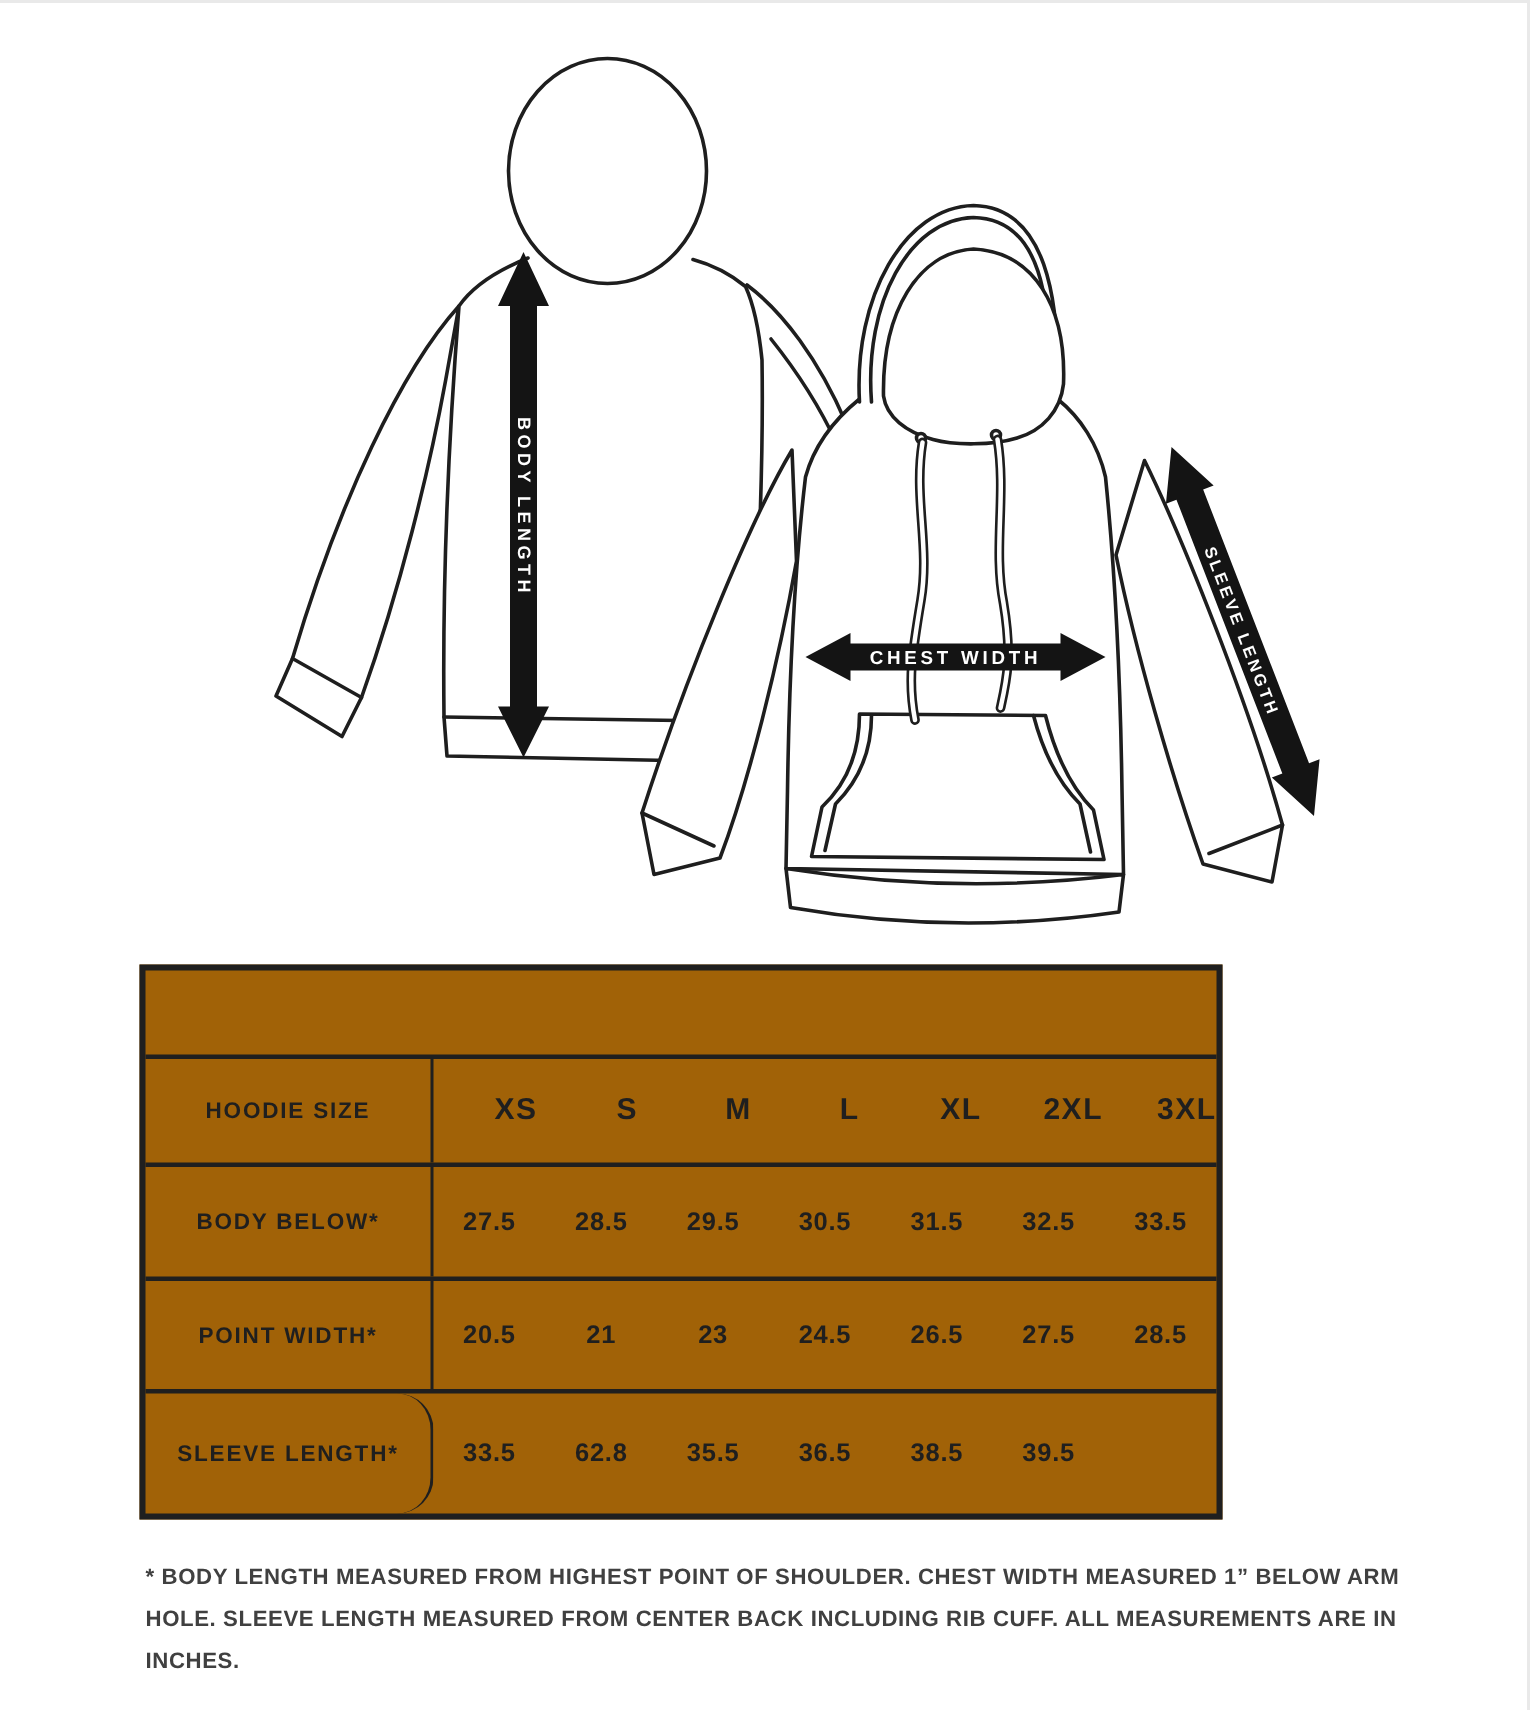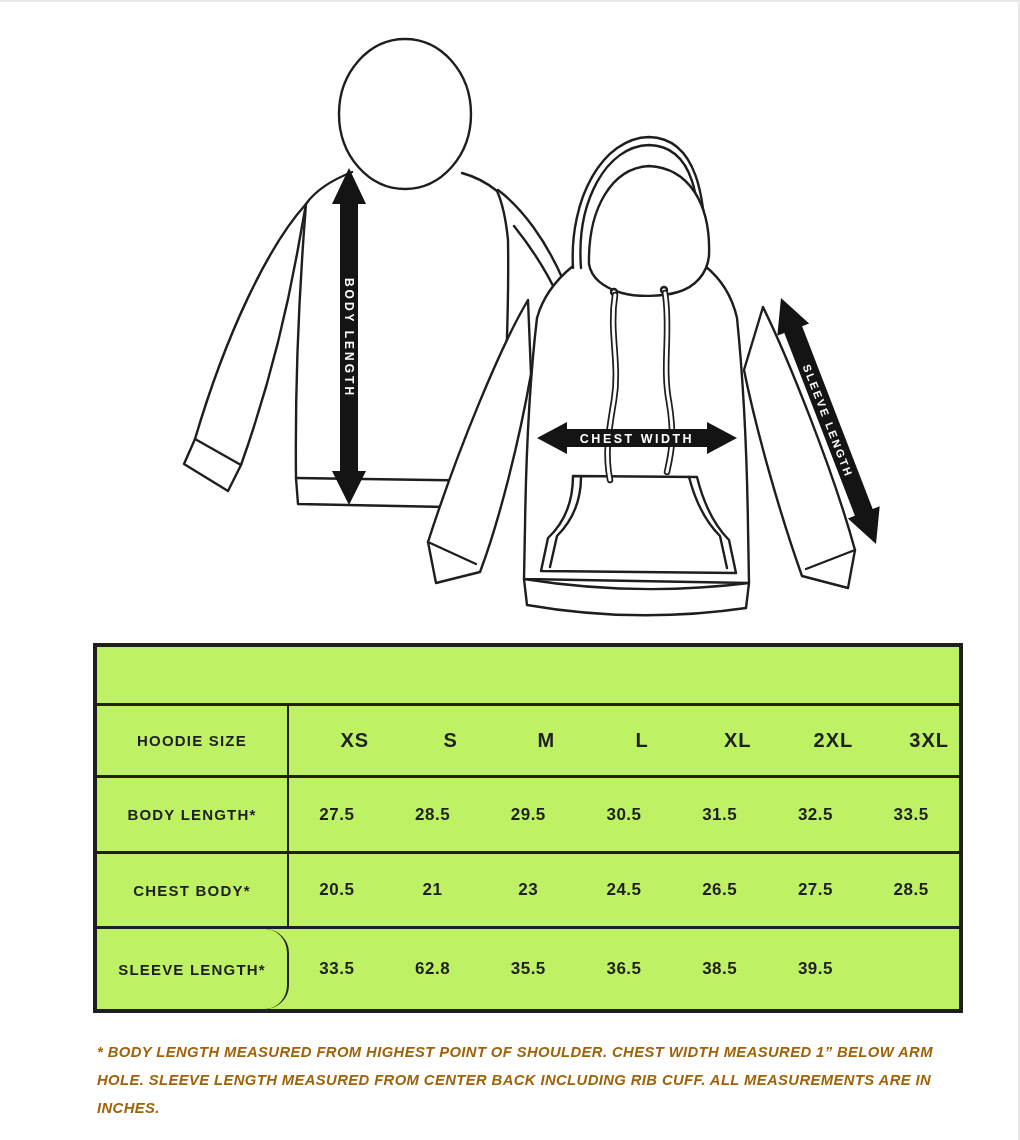--- a/index.html
+++ b/index.html
@@ -11,43 +11,42 @@
   
   .diagram{display:block;width:1020px;height:632px;}
   .ln{stroke:#1e1e1e;stroke-width:2.4;fill:none;stroke-linejoin:round;stroke-linecap:round;}
   .fw{fill:#ffffff;}
   .arrow{fill:#141414;stroke:none;}
   .arrow-lbl{font-family:"Liberation Sans","DejaVu Sans",sans-serif;font-weight:bold;fill:#ffffff;}
   .string-under{stroke:#1e1e1e;stroke-width:6.5;fill:none;stroke-linecap:round;}
   .string-over{stroke:#ffffff;stroke-width:3;fill:none;stroke-linecap:round;}
   
   .tbl{
-    margin:9px 0 0 93px;width:870px;box-sizing:border-box;
-    border:4px solid #1f1f1f;background:#bef264;
+    margin:9px 0 0 93px;width:722px;box-sizing:border-box;
+    border:4px solid #1f1f1f;background:#a16207;
   }
   .band{height:56px;border-bottom:3px solid #1f1f1f;}
   .trow{display:grid;grid-template-columns:192px repeat(7,1fr);align-items:stretch;}
   .trow + .trow{border-top:3px solid #1f1f1f;}
   .cell{display:flex;align-items:center;justify-content:center;text-align:center;}
   .cell.lbl{
     justify-content:center;border-right:2.5px solid #1f1f1f;
     font-weight:bold;font-size:15px;letter-spacing:1.2px;
   }
   .trow.hdr .cell{height:69px;}
   .trow.r1 .cell{height:73px;}
   .trow.r2 .cell{height:72px;}
   .trow.r3 .cell{height:80px;border-radius:24px;}
   .cell.sz{font-weight:bold;font-size:20px;letter-spacing:1px;padding-left:36px;}
   .cell.val{font-weight:bold;font-size:17px;letter-spacing:.5px;}
   
   .footnote{
     margin:26px 0 0 97px;width:878px;
     font-weight:bold;font-size:14.8px;letter-spacing:.4px;line-height:1.88;
-    color:#a16207;
-    font-style:italic;
+    color:#404040;
   }
 </style>
 </head>
 <body>
 
 <div class="page">
 
   <svg class="diagram" viewBox="0 0 1020 632">
 
     <g>
@@ -112,32 +111,32 @@
       <div class="cell sz">XS</div>
       <div class="cell sz">S</div>
       <div class="cell sz">M</div>
       <div class="cell sz">L</div>
       <div class="cell sz">XL</div>
       <div class="cell sz">2XL</div>
       <div class="cell sz">3XL</div>
     </div>
 
     <div class="trow r1">
-      <div class="cell lbl">BODY LENGTH*</div>
+      <div class="cell lbl">BODY BELOW*</div>
       <div class="cell val">27.5</div>
       <div class="cell val">28.5</div>
       <div class="cell val">29.5</div>
       <div class="cell val">30.5</div>
       <div class="cell val">31.5</div>
       <div class="cell val">32.5</div>
       <div class="cell val">33.5</div>
     </div>
 
     <div class="trow r2">
-      <div class="cell lbl">CHEST BODY*</div>
+      <div class="cell lbl">POINT WIDTH*</div>
       <div class="cell val">20.5</div>
       <div class="cell val">21</div>
       <div class="cell val">23</div>
       <div class="cell val">24.5</div>
       <div class="cell val">26.5</div>
       <div class="cell val">27.5</div>
       <div class="cell val">28.5</div>
     </div>
 
     <div class="trow r3">

